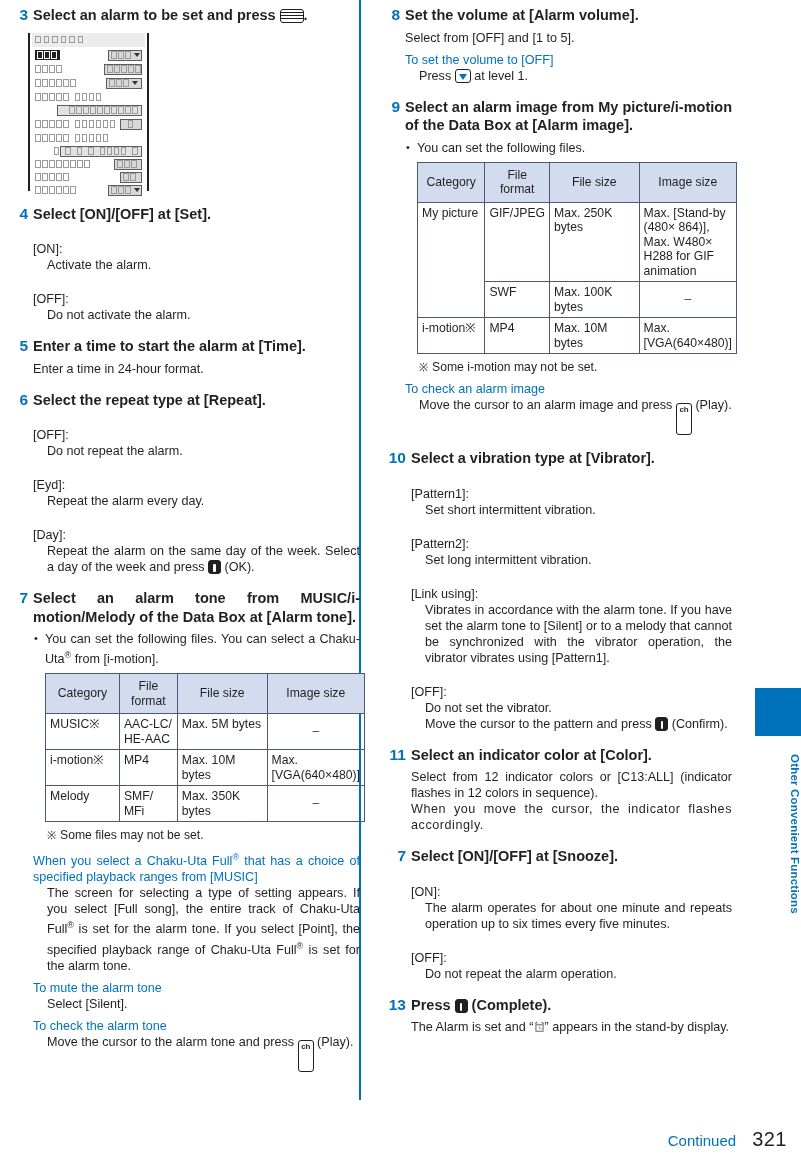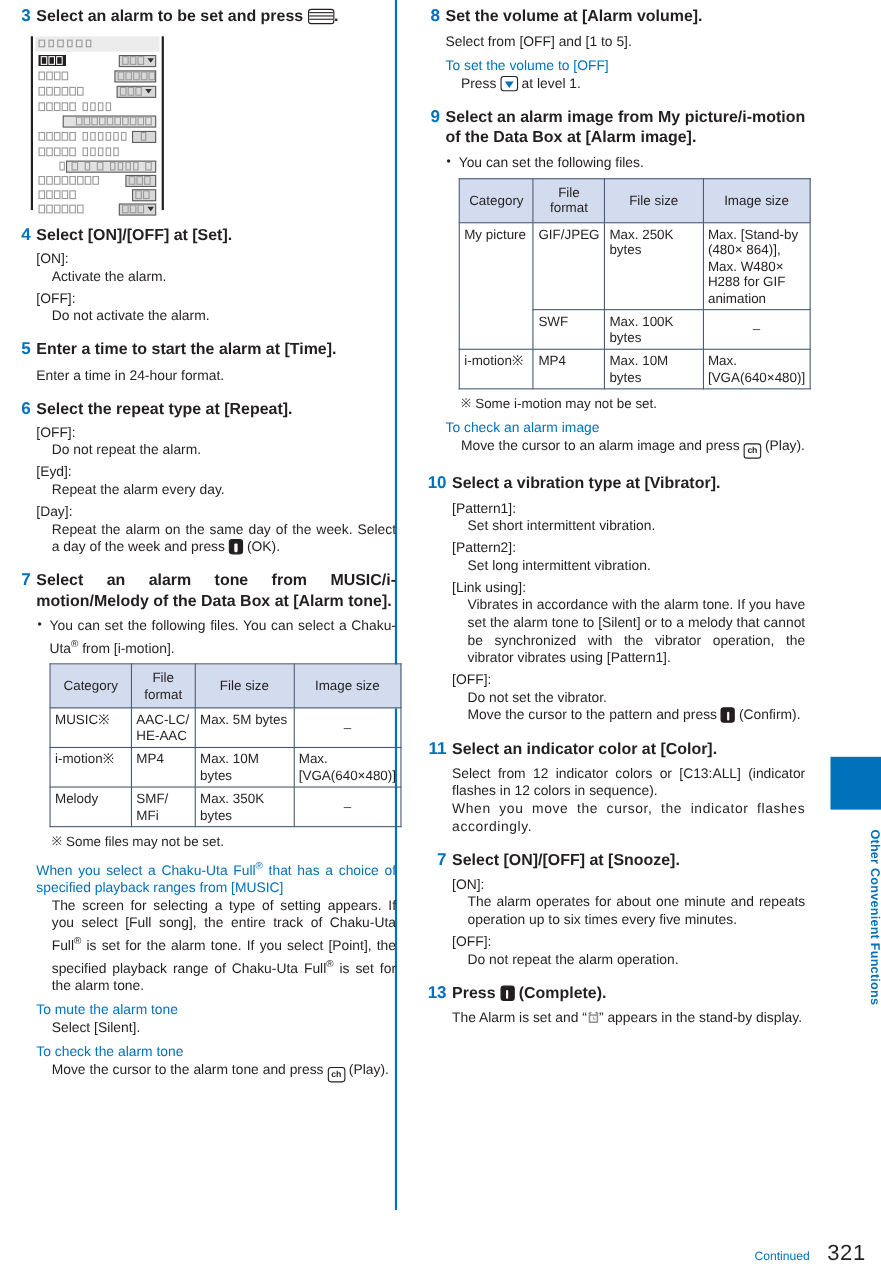--- a/index.html
+++ b/index.html
@@ -66,21 +66,21 @@
   p.plain {
     font-size: 12.6px;
     line-height: 16px;
     margin: 5px 0 0 0;
     text-align: justify;
     text-justify: inter-word;
   }
   p.term {
     font-size: 12.6px;
     line-height: 16px;
-    margin: 4px 0 0 0;
+    margin: 18px 0 0 0;
   }
   p.def {
     font-size: 12.6px;
     line-height: 16px;
     margin: 0 0 0 14px;
     text-align: justify;
     text-justify: inter-word;
   }
   p.blue-head {
     font-size: 12.6px;
@@ -165,21 +165,21 @@
   .key-select::after {
     content: "";
     position: absolute;
     left: 50%; top: 3px;
     margin-left: -1.2px;
     width: 2.4px; height: 8px;
     background: #fff;
     border-radius: 1px;
   }
   .key-ch {
-    width: 16px; height: 14px;
+    width: 16px; height: 32px;
     font-size: 8px;
     font-weight: bold;
     line-height: 12px;
     letter-spacing: -0.3px;
   }
   .key-down {
     width: 16px; height: 14px;
     position: relative;
   }
   .key-down::after {
@@ -327,21 +327,21 @@
   .footer {
     position: absolute;
     right: 14px;
     bottom: 10px;
     display: flex;
     align-items: baseline;
     gap: 16px;
   }
   .footer-continued {
     color: #0072bc;
-    font-size: 11px;
+    font-size: 15px;
   }
   .footer-page {
     font-size: 20px;
     font-weight: normal;
     color: #231f20;
     letter-spacing: 0.5px;
   }
 </style>
 </head>
 <body>

